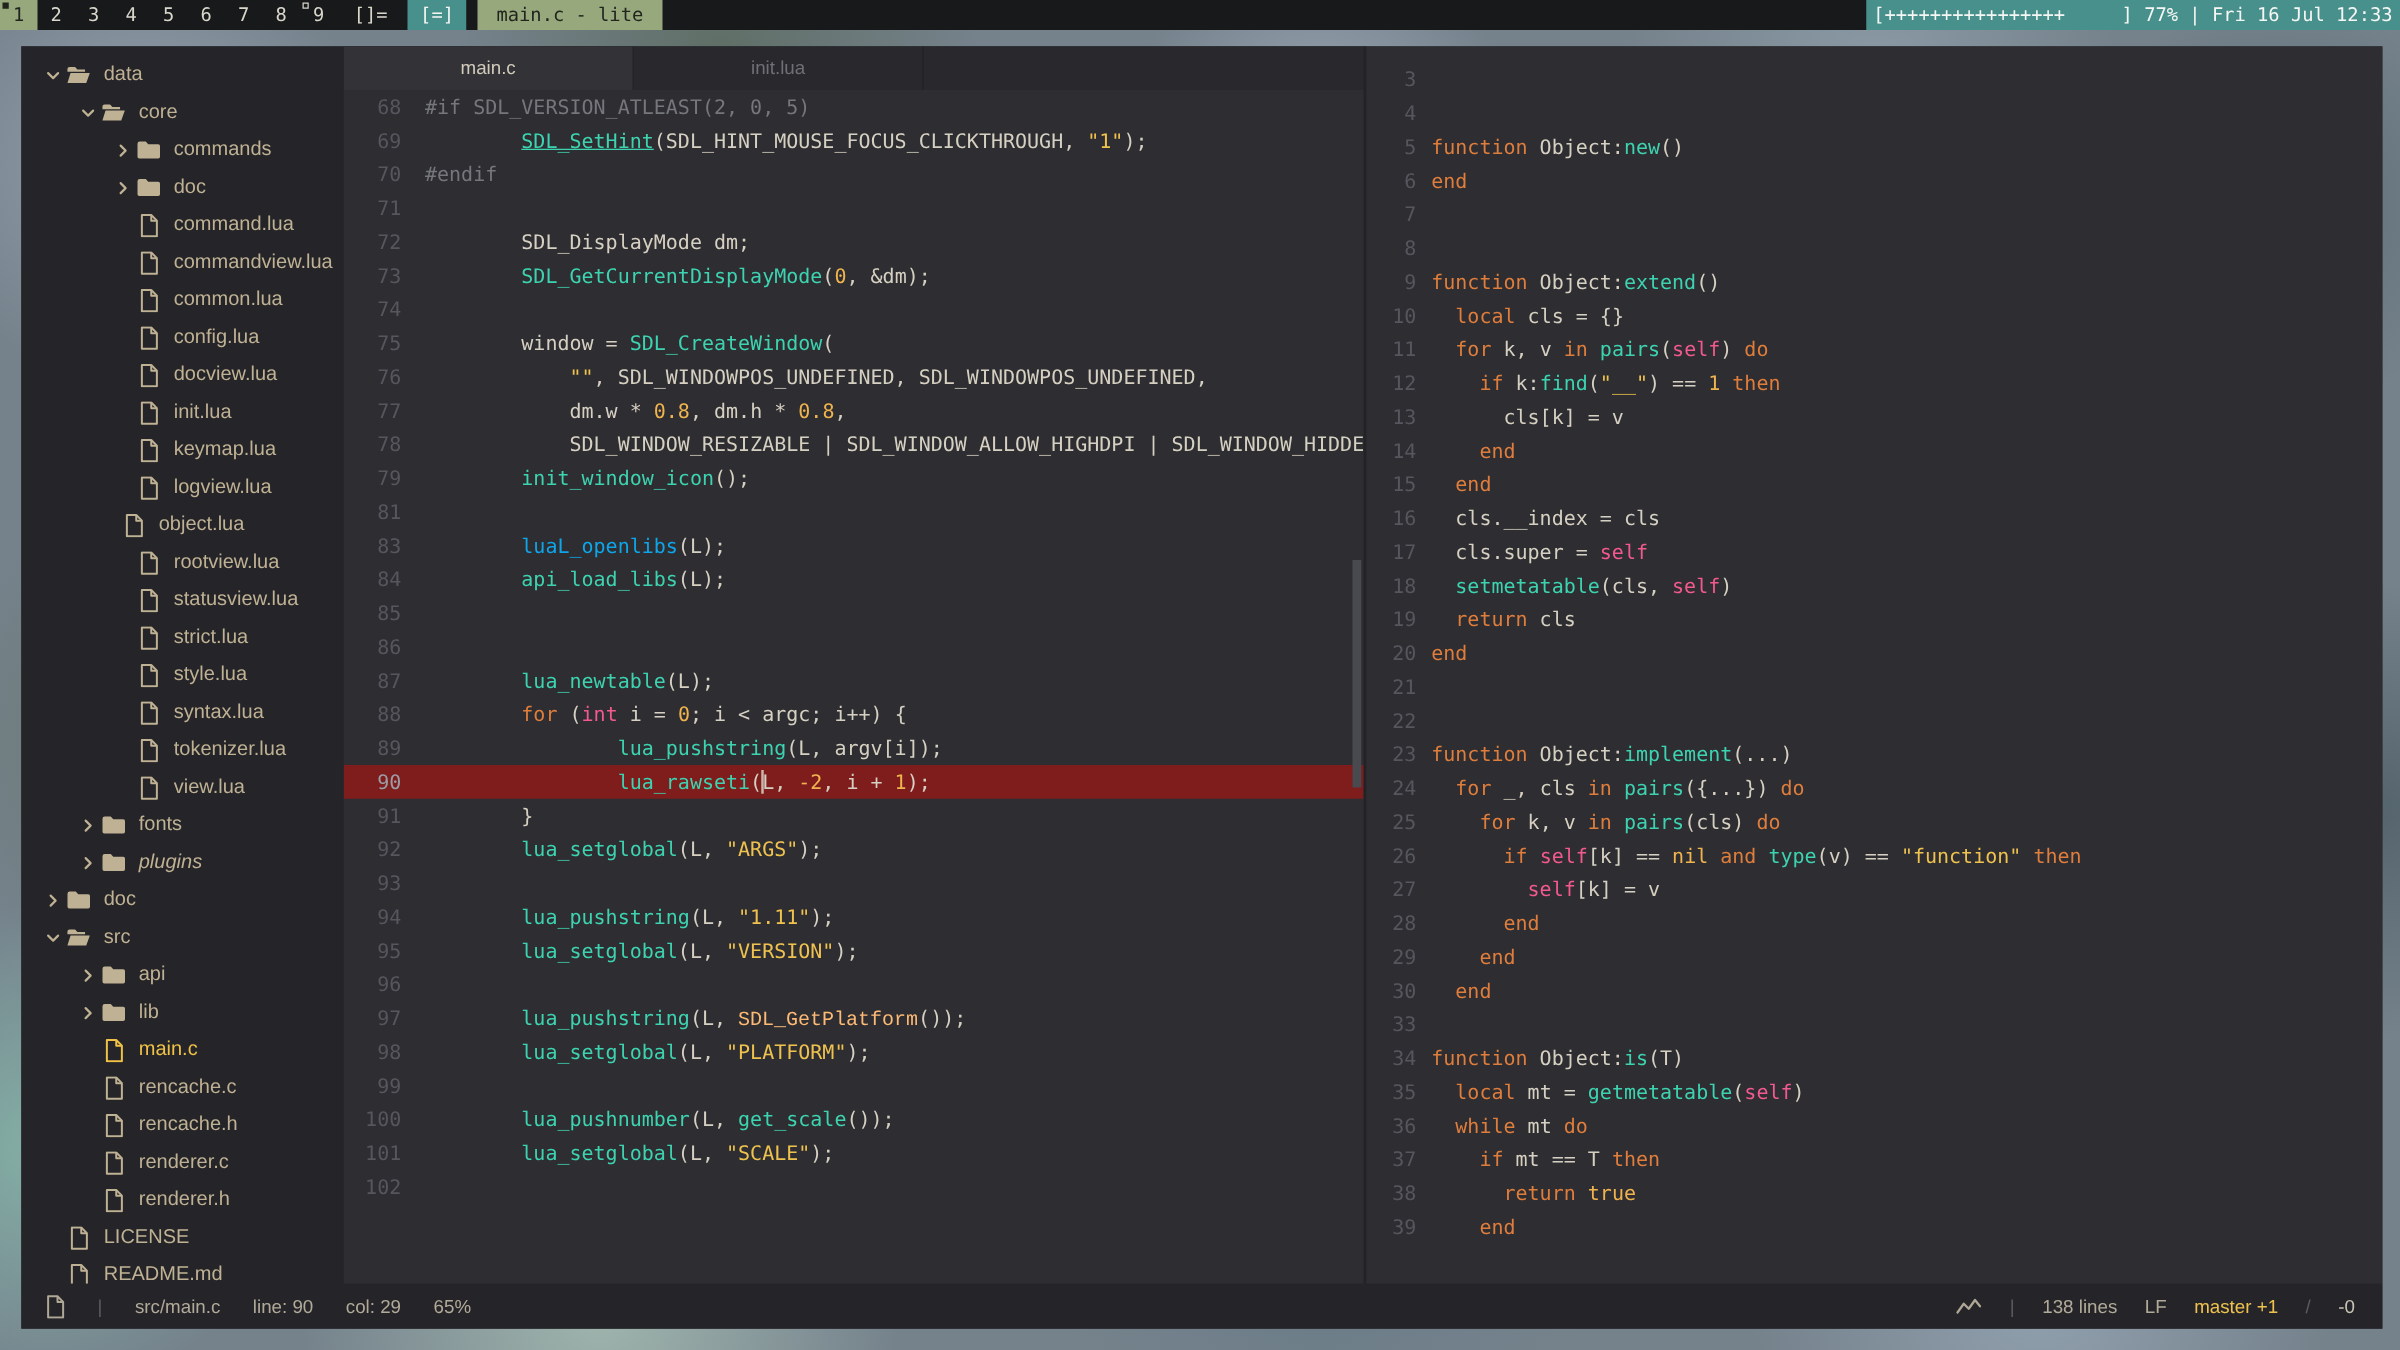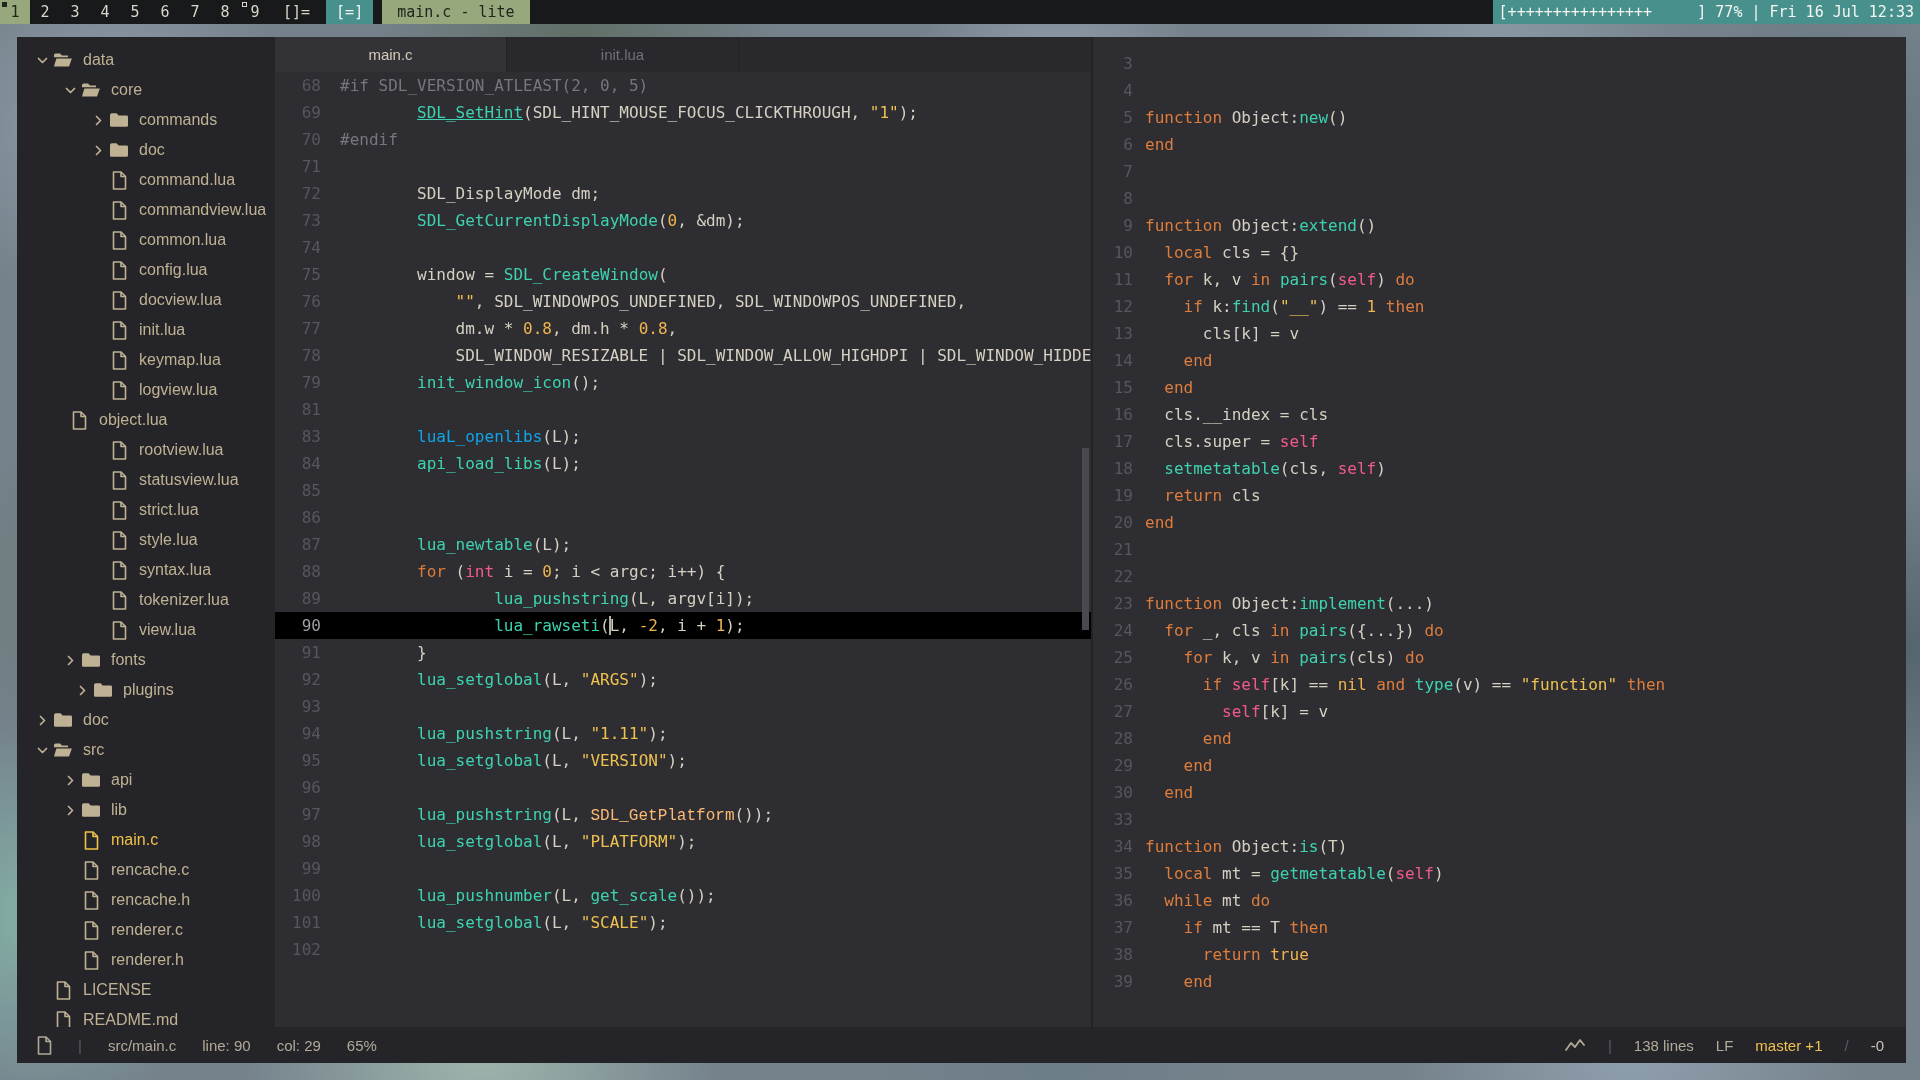--- a/index.html
+++ b/index.html
@@ -58,21 +58,21 @@
     border-right:1px solid #222226;cursor:default;}
   .tab.active{background:#333337;color:#d2cbbb;}
   .code{position:absolute;left:0;right:0;}
   .pane-left .code{top:35px;}
   .pane-right .code{top:13px;}
   .code-line{height:27px;line-height:27px;white-space:pre;font-family:"DejaVu Sans Mono",monospace;
     font-size:16px;position:relative;}
   .code-line .num{display:inline-block;text-align:right;color:#56575e;}
   .pane-left .code-line .num{width:46px;margin-right:19px;}
   .pane-right .code-line .num{width:40px;margin-right:12px;}
-  .code-line.current{background:#000000;}
+  .code-line.current{background:#7f1d1d;}
   .code-line.current .num{color:#9c9da6;}
   .caret{position:absolute;top:4px;width:2px;height:19px;background:#d6d0c2;opacity:.85;}
   .scrollbar{position:absolute;right:2px;top:411px;width:7px;height:182px;background:#494950;}
 
   
   .statusbar{position:absolute;left:0;bottom:0;width:1889px;height:36px;background:#252529;
     display:flex;align-items:center;font-family:"Liberation Sans","DejaVu Sans",sans-serif;font-size:15px;color:#b2aa99;}
   .sb-left{display:flex;align-items:center;padding-left:20px;}
   .sb-right{display:flex;align-items:center;margin-left:auto;padding-right:22px;}
   .sb-seg{margin-right:26px;display:flex;align-items:center;white-space:pre;}
@@ -233,21 +233,21 @@
       <div class="tree-row" style="padding-left: 70px;">
         <span class="chev"></span>
         <span class="ticon">
           <svg width="15" height="19" viewBox="0 0 15 19">
             <path d="M1.5 1 L9 1 L13.5 5.5 L13.5 18 L1.5 18 Z" fill="none" stroke="#bfb193" stroke-width="1.6" stroke-linejoin="round"></path>
             <path d="M9 1 L9 5.5 L13.5 5.5" fill="none" stroke="#bfb193" stroke-width="1.6" stroke-linejoin="round"></path>
           </svg>
         </span>
         <span>logview.lua</span>
       </div>
-      <div class="tree-row" style="padding-left: 30px;">
+      <div class="tree-row" style="padding-left: 58px;">
         <span class="chev"></span>
         <span class="ticon">
           <svg width="15" height="19" viewBox="0 0 15 19">
             <path d="M1.5 1 L9 1 L13.5 5.5 L13.5 18 L1.5 18 Z" fill="none" stroke="#bfb193" stroke-width="1.6" stroke-linejoin="round"></path>
             <path d="M9 1 L9 5.5 L13.5 5.5" fill="none" stroke="#bfb193" stroke-width="1.6" stroke-linejoin="round"></path>
           </svg>
         </span>
         <span>object.lua</span>
       </div>
       <div class="tree-row" style="padding-left: 70px;">
@@ -326,21 +326,21 @@
             <path d="M4.5 2.5 L8.5 6.5 L4.5 10.5" fill="none" stroke="#bfb193" stroke-width="1.7" stroke-linecap="round" stroke-linejoin="round"></path>
           </svg>
         </span>
         <span class="ticon">
           <svg width="20" height="16" viewBox="0 0 20 16">
             <path d="M1 3 Q1 1.2 2.8 1.2 L7.6 1.2 L9.6 3.4 L17.6 3.4 Q19 3.4 19 4.8 L19 13.4 Q19 14.8 17.6 14.8 L2.4 14.8 Q1 14.8 1 13.4 Z" fill="#bfb193"></path>
           </svg>
         </span>
         <span>fonts</span>
       </div>
-      <div class="tree-row" style="padding-left: 54px;">
+      <div class="tree-row" style="padding-left: 42px; font-style: italic;">
         <span class="chev">
           <svg width="13" height="13" viewBox="0 0 13 13">
             <path d="M4.5 2.5 L8.5 6.5 L4.5 10.5" fill="none" stroke="#bfb193" stroke-width="1.7" stroke-linecap="round" stroke-linejoin="round"></path>
           </svg>
         </span>
         <span class="ticon">
           <svg width="20" height="16" viewBox="0 0 20 16">
             <path d="M1 3 Q1 1.2 2.8 1.2 L7.6 1.2 L9.6 3.4 L17.6 3.4 Q19 3.4 19 4.8 L19 13.4 Q19 14.8 17.6 14.8 L2.4 14.8 Q1 14.8 1 13.4 Z" fill="#bfb193"></path>
           </svg>
         </span>

